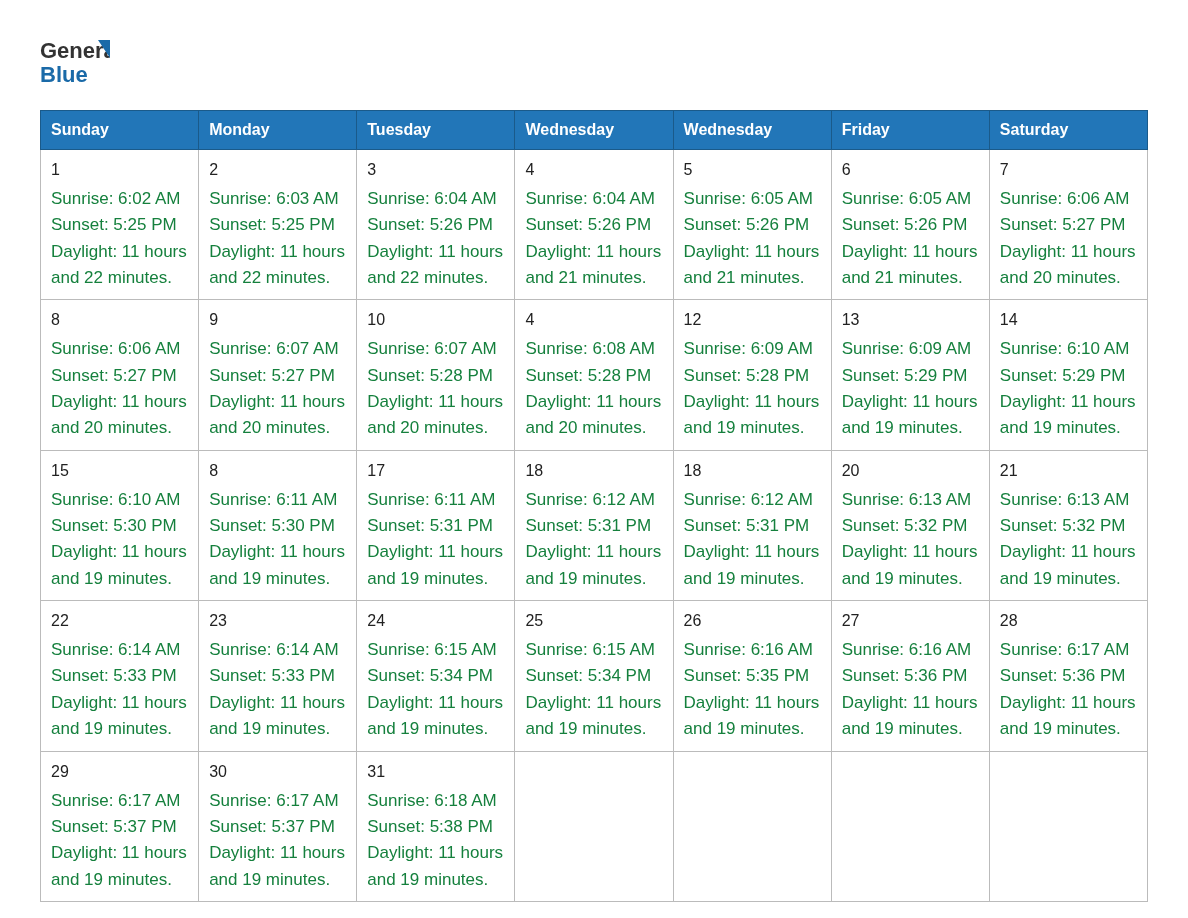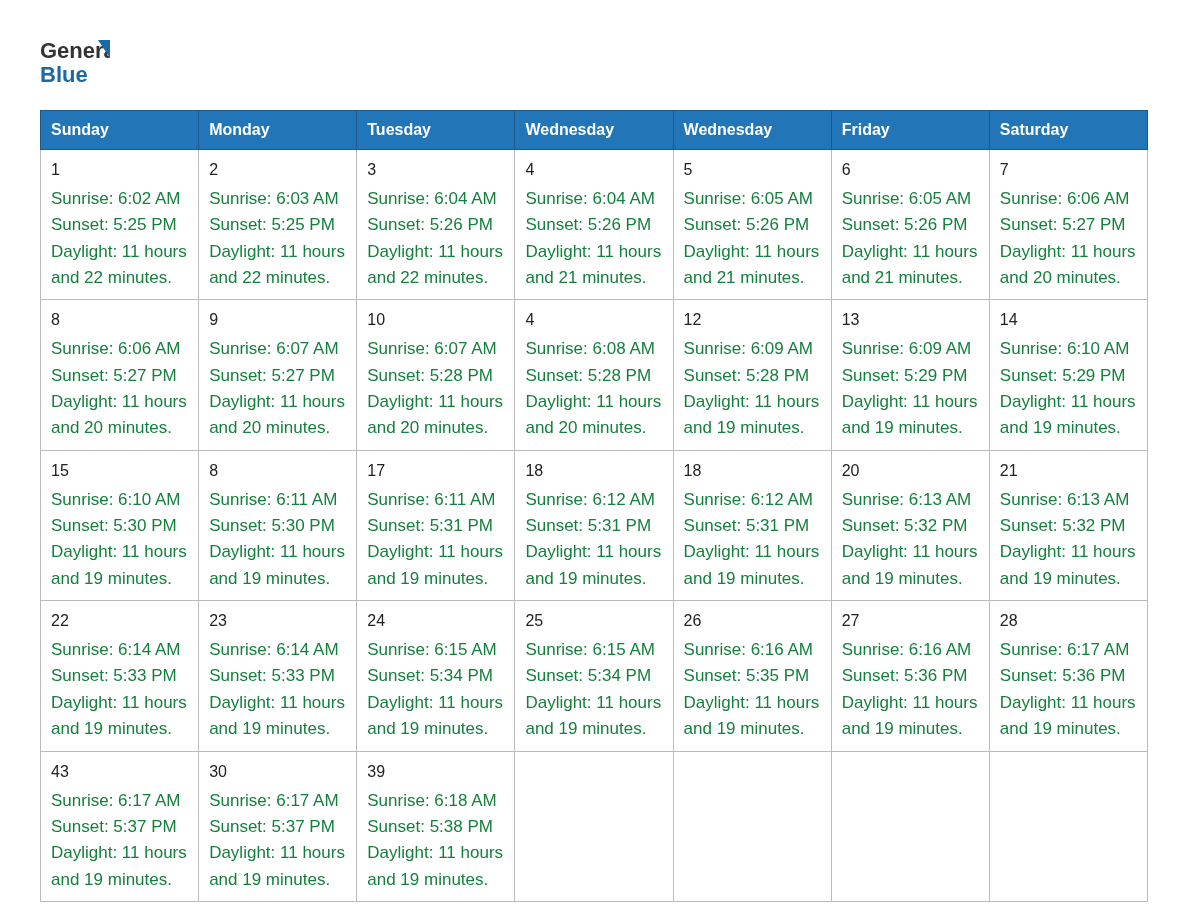--- a/index.html
+++ b/index.html
@@ -225,29 +225,29 @@
           <span class="day-number">27</span>
 <div class="day-info">Sunrise: 6:16 AM<br>Sunset: 5:36 PM<br>Daylight: 11 hours<br>and 19 minutes.</div>
         </td>
         <td>
           <span class="day-number">28</span>
 <div class="day-info">Sunrise: 6:17 AM<br>Sunset: 5:36 PM<br>Daylight: 11 hours<br>and 19 minutes.</div>
         </td>
       </tr>
       <tr>
         <td>
-          <span class="day-number">43</span>
+          <span class="day-number">29</span>
 <div class="day-info">Sunrise: 6:17 AM<br>Sunset: 5:37 PM<br>Daylight: 11 hours<br>and 19 minutes.</div>
         </td>
         <td>
           <span class="day-number">30</span>
 <div class="day-info">Sunrise: 6:17 AM<br>Sunset: 5:37 PM<br>Daylight: 11 hours<br>and 19 minutes.</div>
         </td>
         <td>
-          <span class="day-number">39</span>
+          <span class="day-number">31</span>
 <div class="day-info">Sunrise: 6:18 AM<br>Sunset: 5:38 PM<br>Daylight: 11 hours<br>and 19 minutes.</div>
         </td>
         <td class="empty-cell"></td>
         <td class="empty-cell"></td>
         <td class="empty-cell"></td>
         <td class="empty-cell"></td>
       </tr>
     </tbody>
 </table>
 

